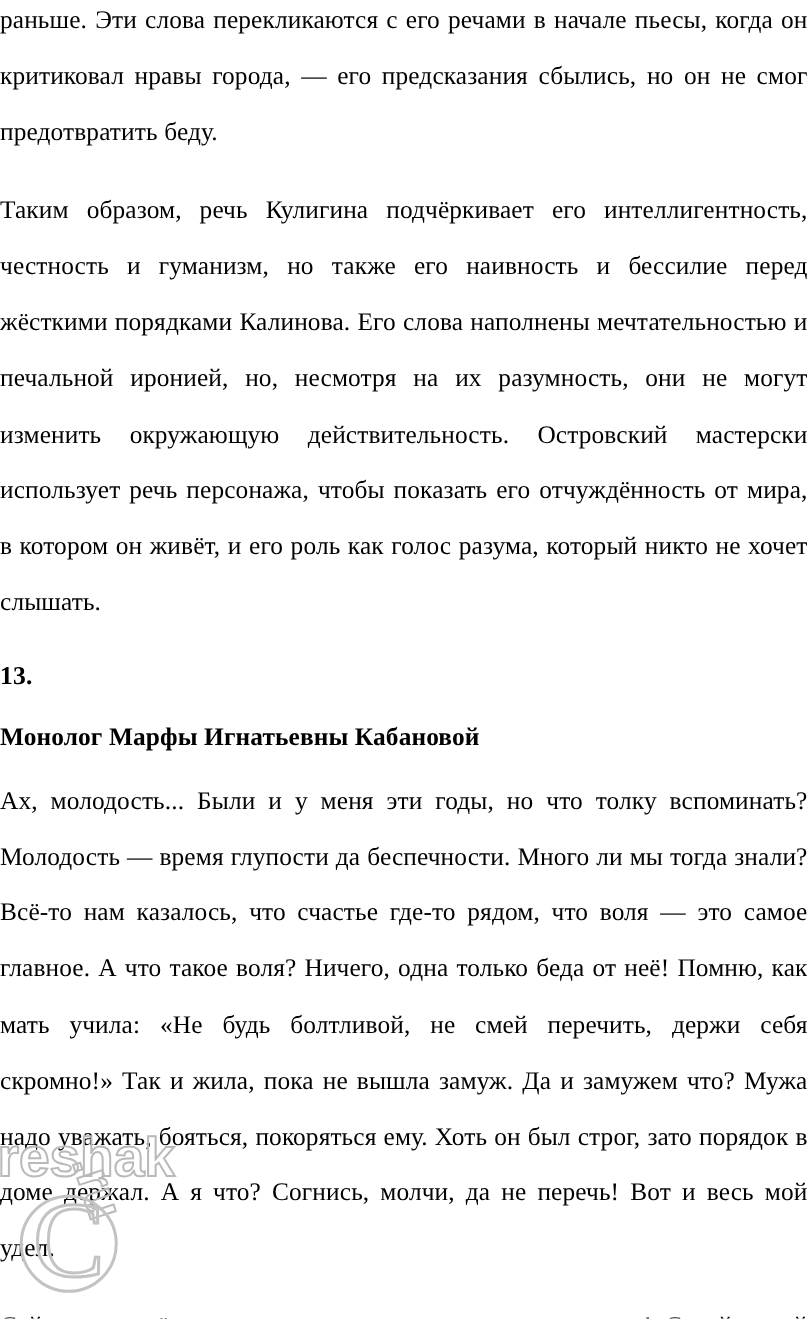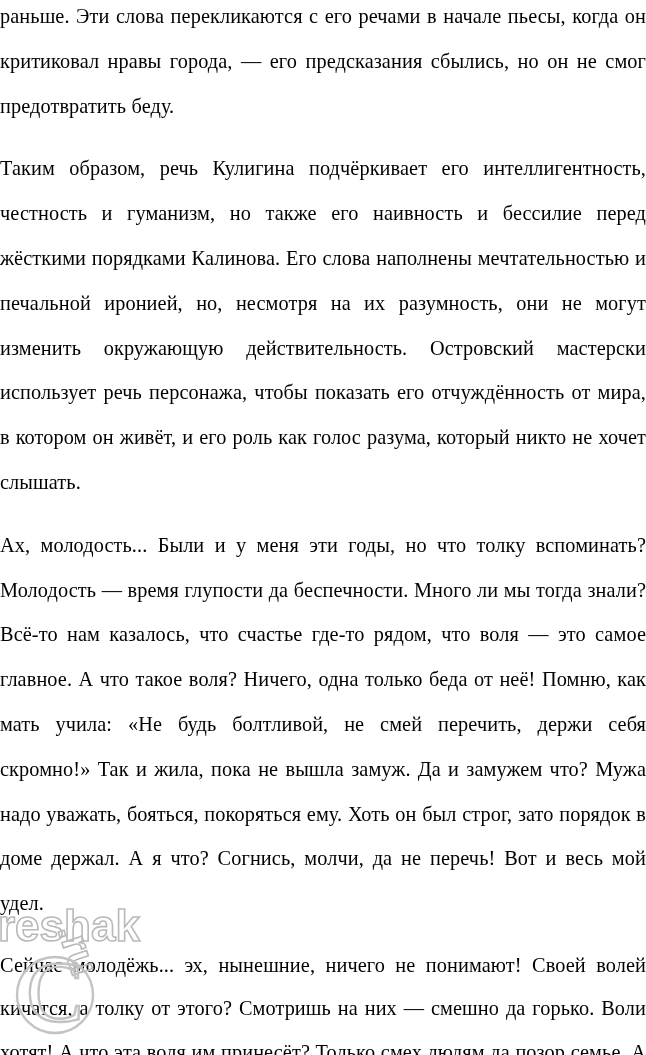--- a/index.html
+++ b/index.html
@@ -100,21 +100,23 @@
 <body>
 
 <div id="page">
 
   <div class="content">
 
     <p class="para p-cont">раньше. Эти слова перекликаются с его речами в начале пьесы, когда он критиковал нравы города, — его предсказания сбылись, но он не смог предотвратить беду.</p>
 
     <p class="para">Таким образом, речь Кулигина подчёркивает его интеллигентность, честность и гуманизм, но также его наивность и бессилие перед жёсткими порядками Калинова. Его слова наполнены мечтательностью и печальной иронией, но, несмотря на их разумность, они не могут изменить окружающую действительность. Островский мастерски использует речь персонажа, чтобы показать его отчуждённость от мира, в котором он живёт, и его роль как голос разума, который никто не хочет слышать.</p>
 
+    <h2 class="num-heading">13.</h2>
 
+    <h3 class="sub-heading">Монолог Марфы Игнатьевны Кабановой</h3>
 
     <p class="para">Ах, молодость... Были и у меня эти годы, но что толку вспоминать? Молодость — время глупости да беспечности. Много ли мы тогда знали? Всё-то нам казалось, что счастье где-то рядом, что воля — это самое главное. А что такое воля? Ничего, одна только беда от неё! Помню, как мать учила: «Не будь болтливой, не смей перечить, держи себя скромно!» Так и жила, пока не вышла замуж. Да и замужем что? Мужа надо уважать, бояться, покоряться ему. Хоть он был строг, зато порядок в доме держал. А я что? Согнись, молчи, да не перечь! Вот и весь мой удел.</p>
 
     <p class="para tight">Сейчас молодёжь... эх, нынешние, ничего не понимают! Своей волей кичатся, а толку от этого? Смотришь на них — смешно да горько. Воли хотят! А что эта воля им принесёт? Только смех людям да позор семье. А мне хоть и строго приходилось, зато честь семьи сохранила, порядок в доме был. Уж я для семьи-то всё сделала. Мужа слушала, с детьми строго была, зато выжили, не осрамились перед людьми.</p>
 
   </div>
 
   <div id="watermark">
     <svg width="175" height="150" viewBox="0 0 175 150" xmlns="http://www.w3.org/2000/svg">
 

